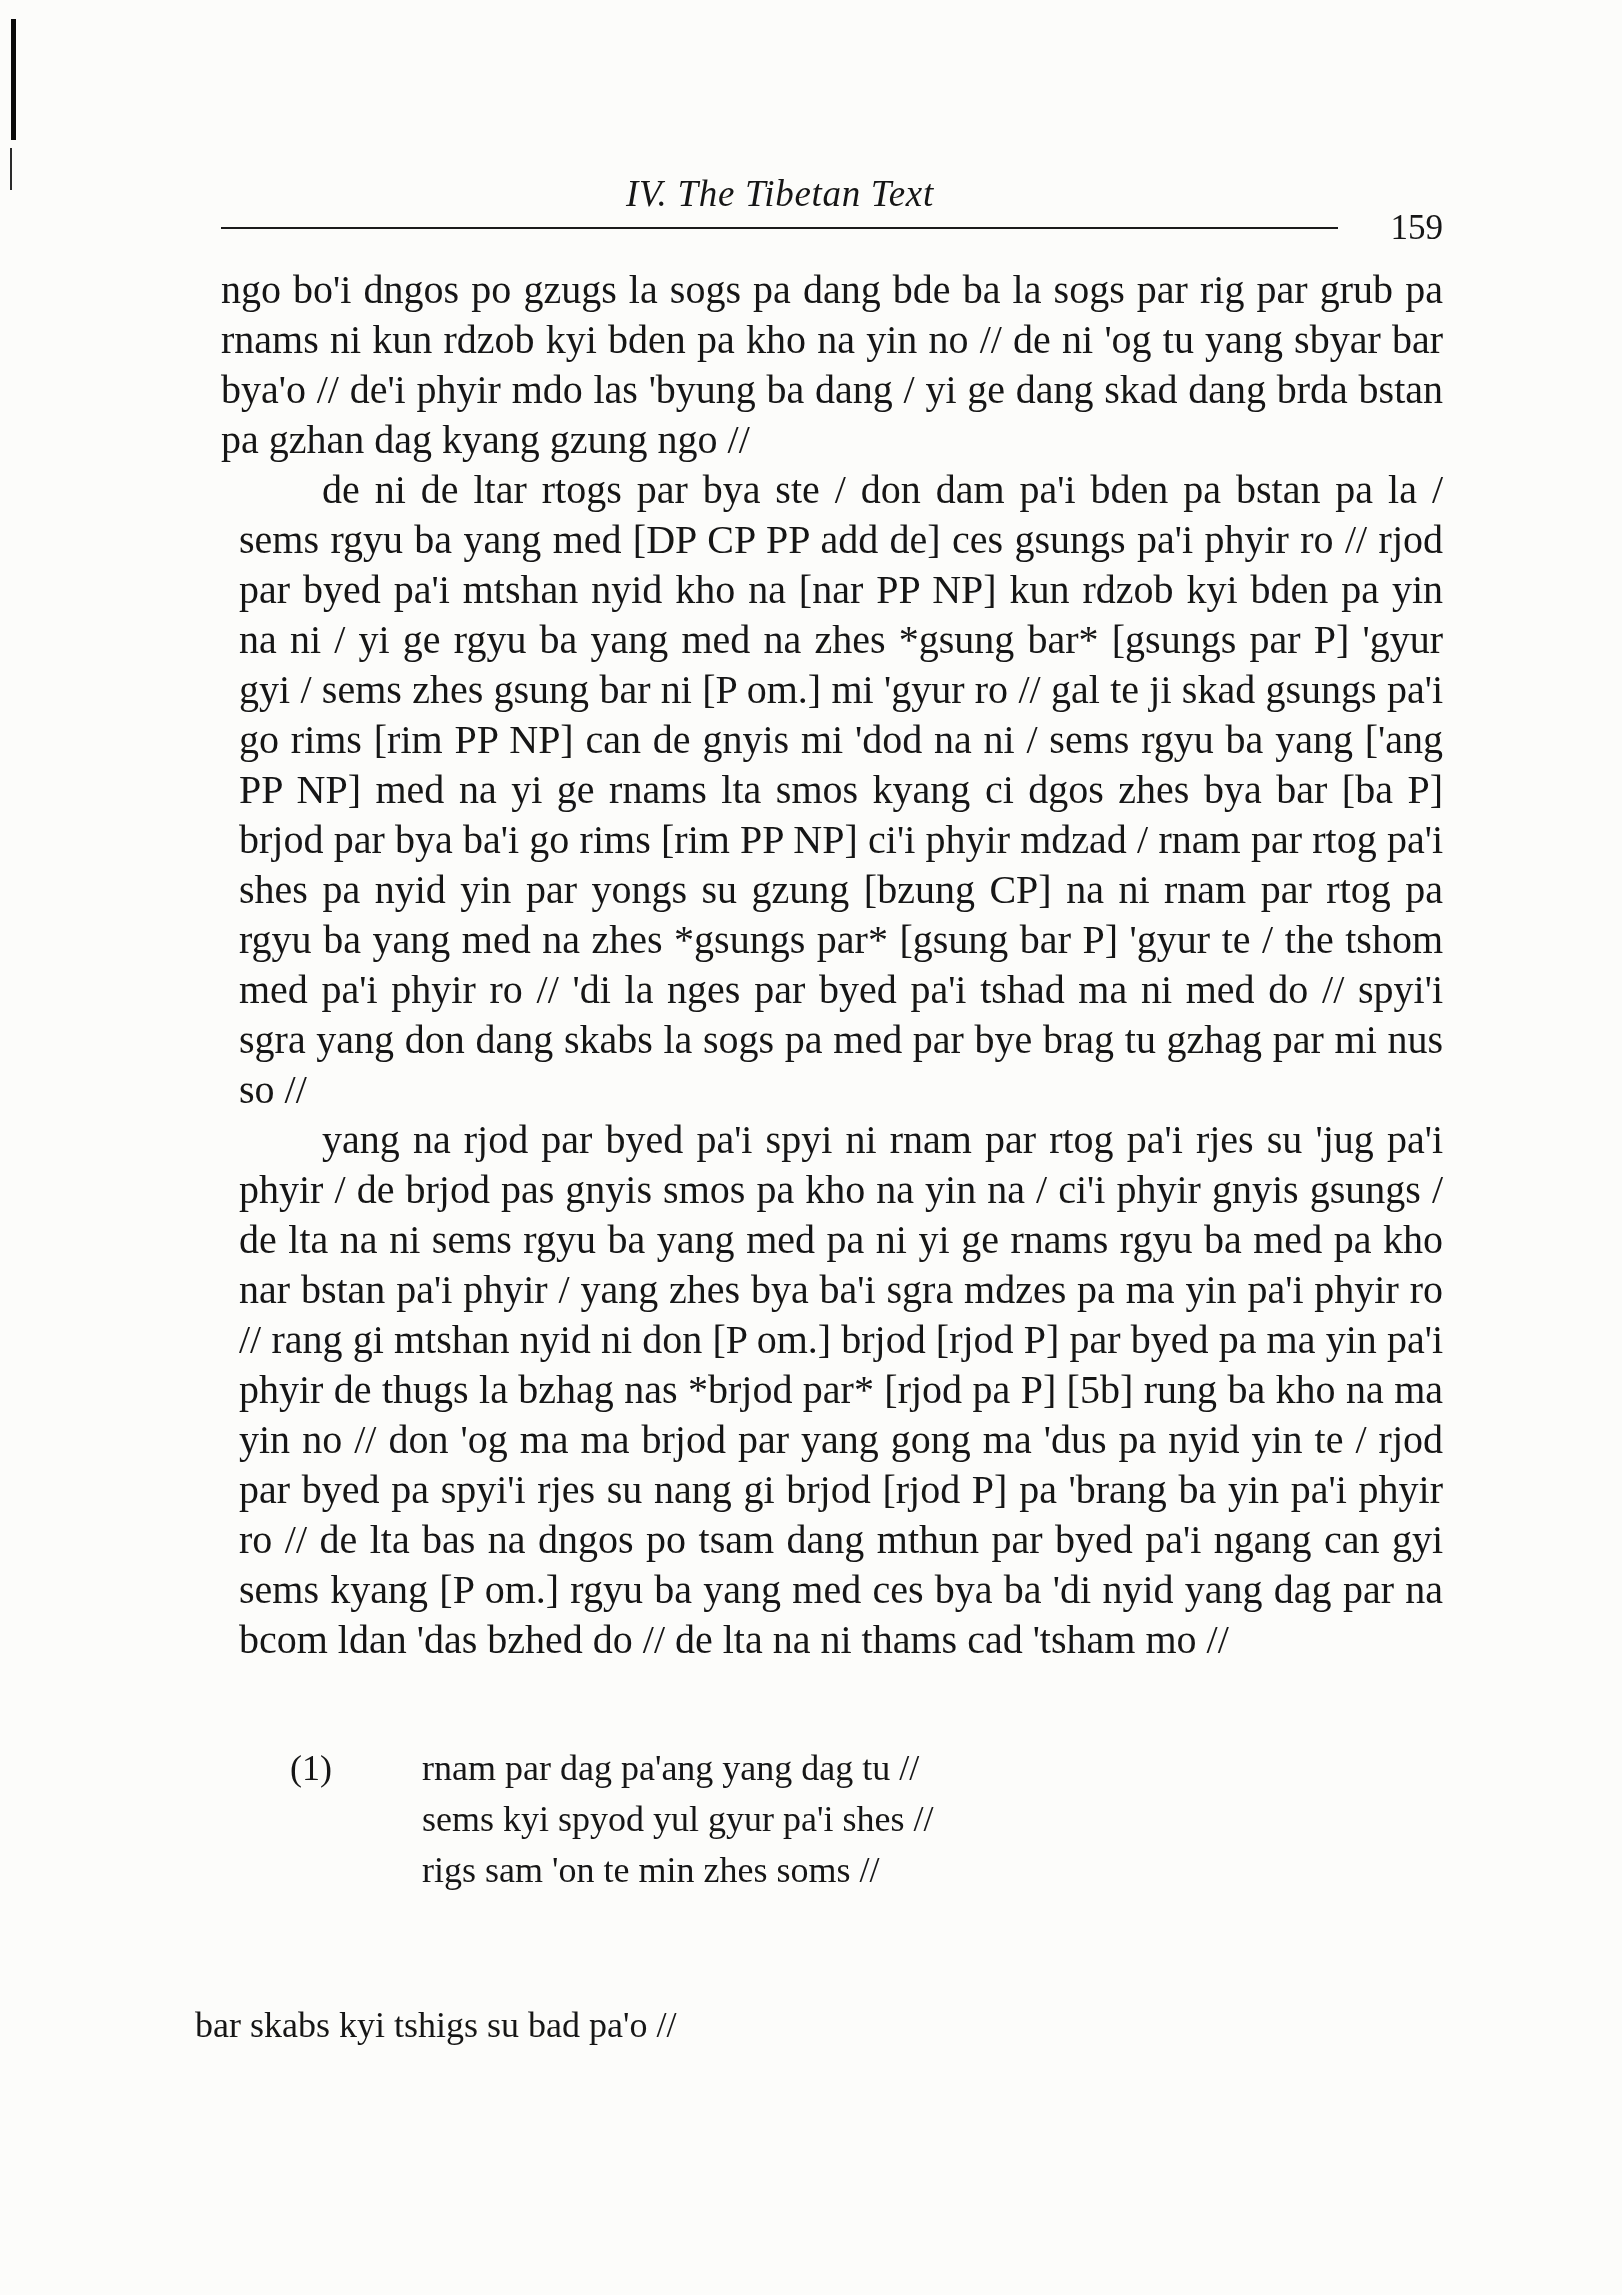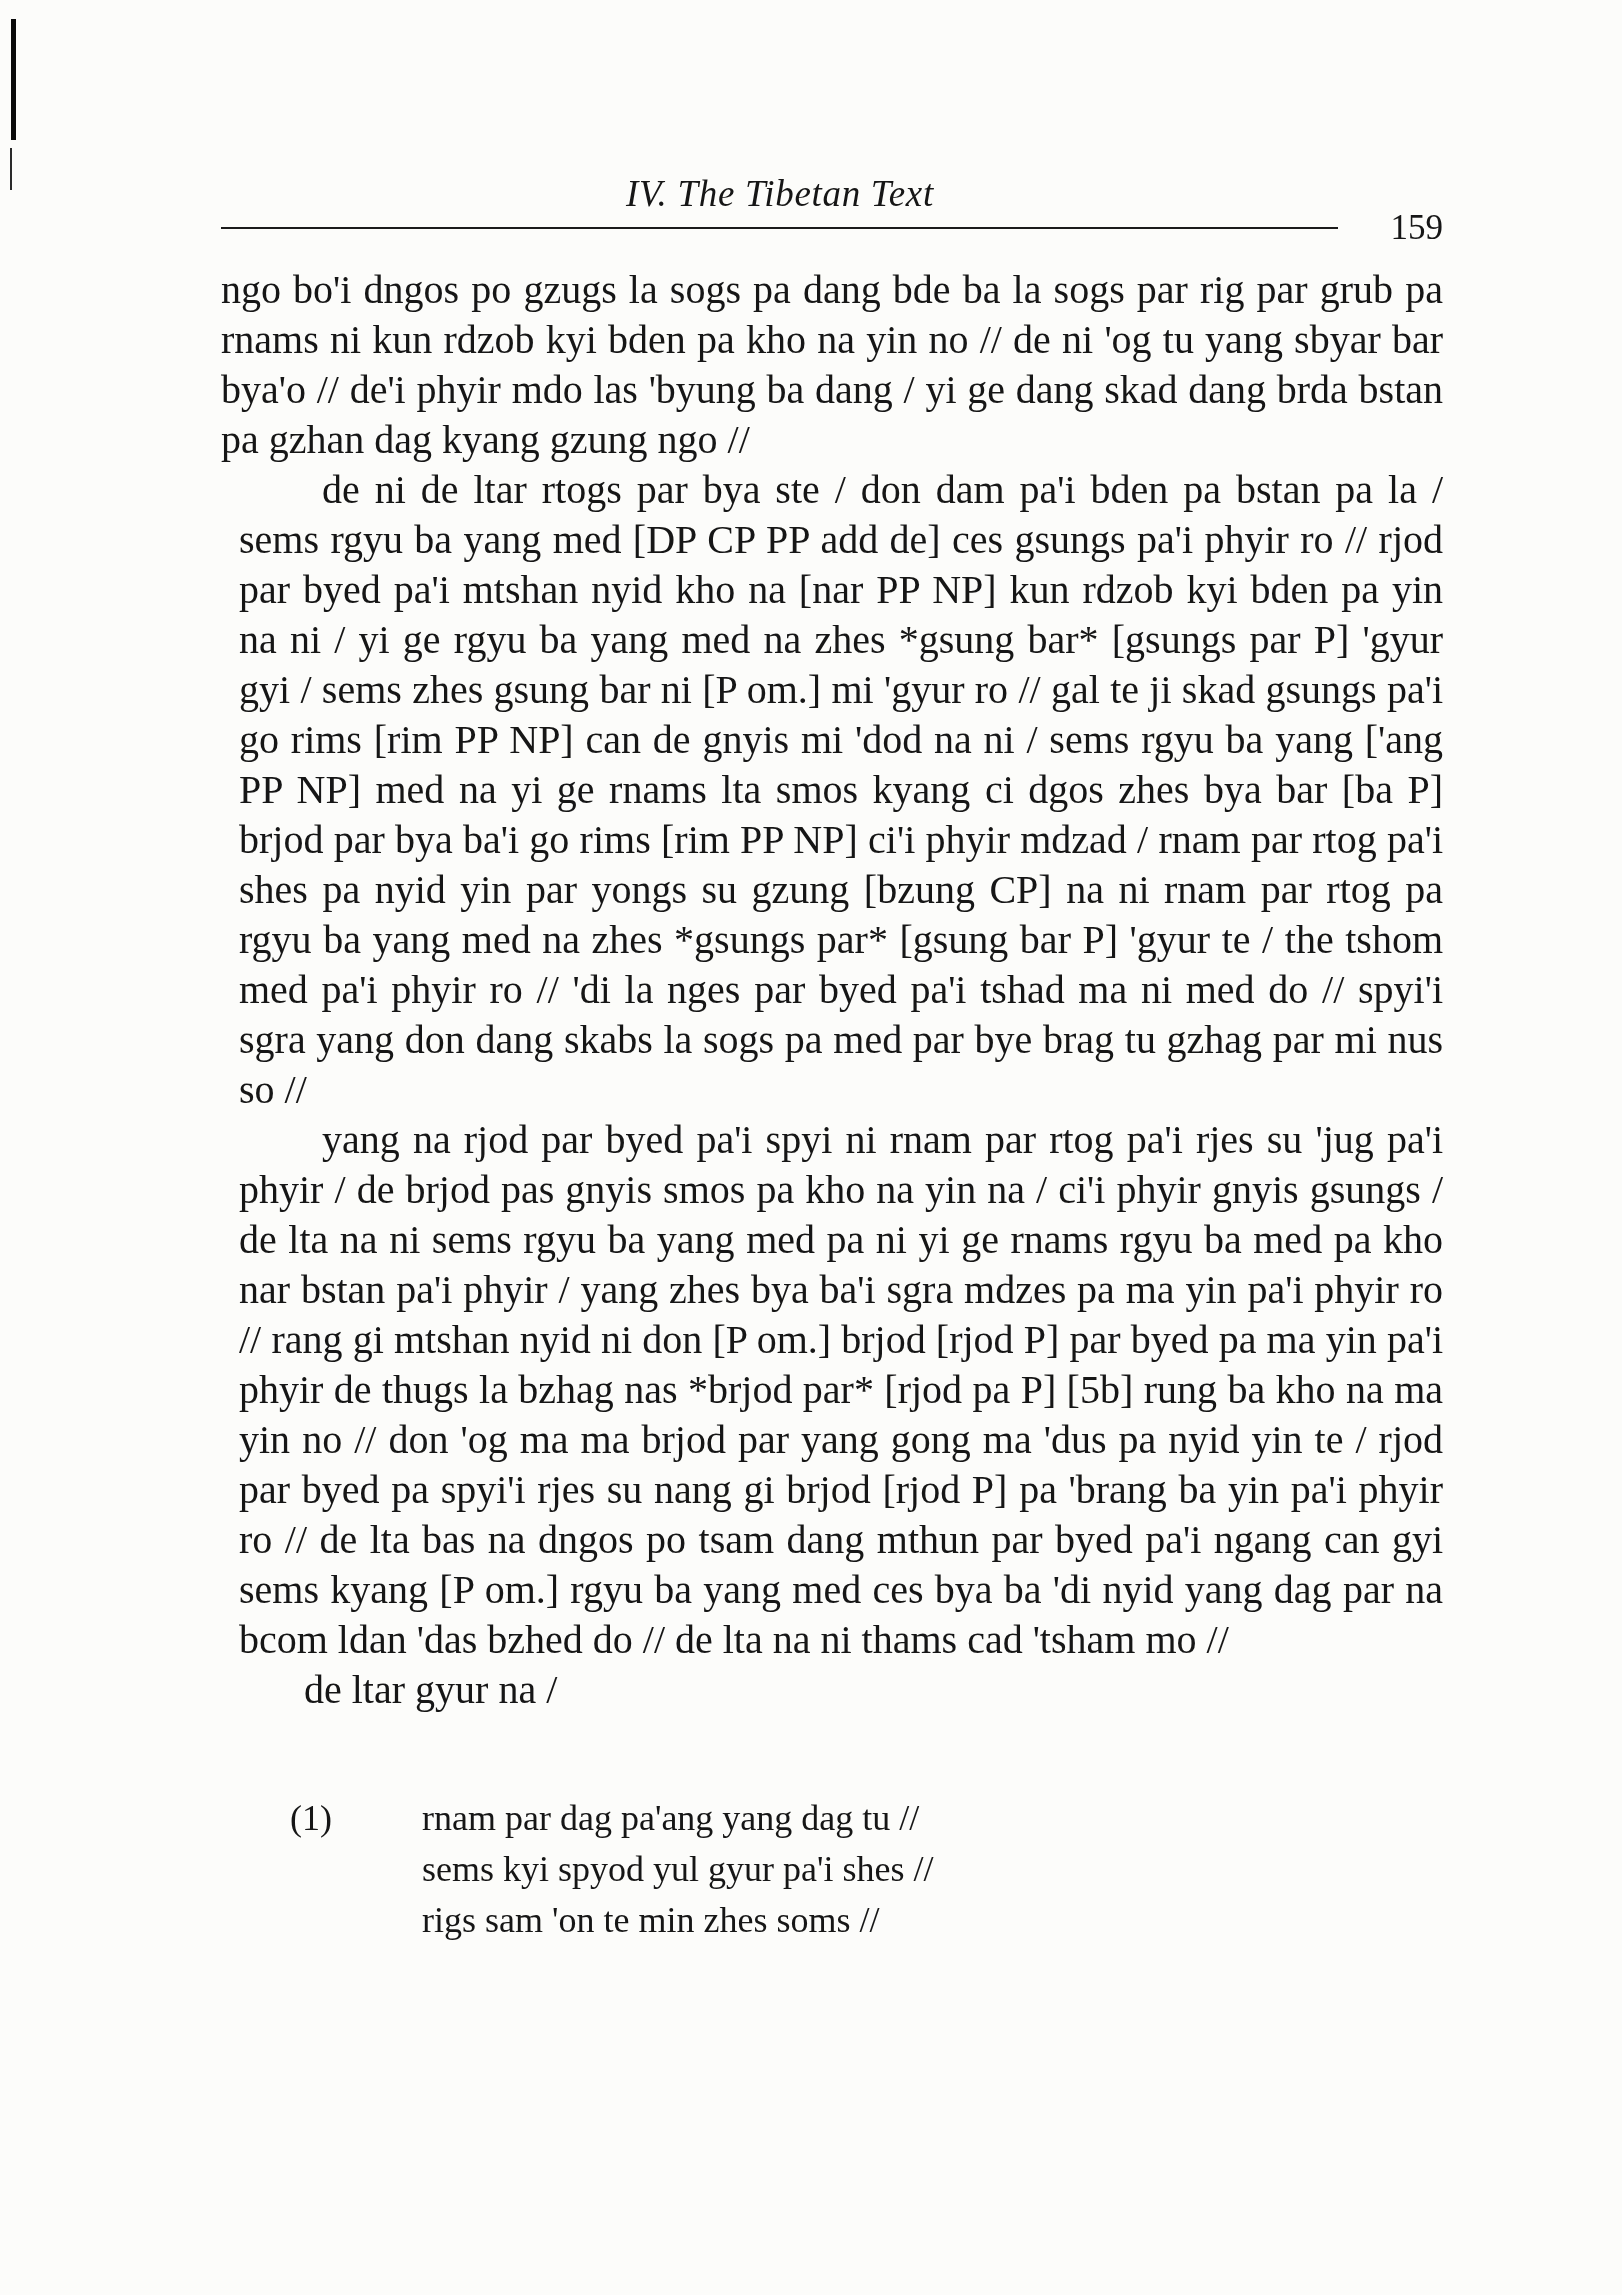--- a/index.html
+++ b/index.html
@@ -118,28 +118,28 @@
       <div class="section-title">IV. The Tibetan Text</div>
       <div class="page-number">159</div>
     </div>
 
     <div class="header-rule"></div>
 
     <div class="body-text">
       <p>ngo bo'i dngos po gzugs la sogs pa dang bde ba la sogs par rig par grub pa rnams ni kun rdzob kyi bden pa kho na yin no // de ni 'og tu yang sbyar bar bya'o // de'i phyir mdo las 'byung ba dang / yi ge dang skad dang brda bstan pa gzhan dag kyang gzung ngo //</p>
       <p class="indented">de ni de ltar rtogs par bya ste / don dam pa'i bden pa bstan pa la / sems rgyu ba yang med [DP CP PP add de] ces gsungs pa'i phyir ro // rjod par byed pa'i mtshan nyid kho na [nar PP NP] kun rdzob kyi bden pa yin na ni / yi ge rgyu ba yang med na zhes *gsung bar* [gsungs par P] 'gyur gyi / sems zhes gsung bar ni [P om.] mi 'gyur ro // gal te ji skad gsungs pa'i go rims [rim PP NP] can de gnyis mi 'dod na ni / sems rgyu ba yang ['ang PP NP] med na yi ge rnams lta smos kyang ci dgos zhes bya bar [ba P] brjod par bya ba'i go rims [rim PP NP] ci'i phyir mdzad / rnam par rtog pa'i shes pa nyid yin par yongs su gzung [bzung CP] na ni rnam par rtog pa rgyu ba yang med na zhes *gsungs par* [gsung bar P] 'gyur te / the tshom med pa'i phyir ro // 'di la nges par byed pa'i tshad ma ni med do // spyi'i sgra yang don dang skabs la sogs pa med par bye brag tu gzhag par mi nus so //</p>
       <p class="indented">yang na rjod par byed pa'i spyi ni rnam par rtog pa'i rjes su 'jug pa'i phyir / de brjod pas gnyis smos pa kho na yin na / ci'i phyir gnyis gsungs / de lta na ni sems rgyu ba yang med pa ni yi ge rnams rgyu ba med pa kho nar bstan pa'i phyir / yang zhes bya ba'i sgra mdzes pa ma yin pa'i phyir ro // rang gi mtshan nyid ni don [P om.] brjod [rjod P] par byed pa ma yin pa'i phyir de thugs la bzhag nas *brjod par* [rjod pa P] [5b] rung ba kho na ma yin no // don 'og ma ma brjod par yang gong ma 'dus pa nyid yin te / rjod par byed pa spyi'i rjes su nang gi brjod [rjod P] pa 'brang ba yin pa'i phyir ro // de lta bas na dngos po tsam dang mthun par byed pa'i ngang can gyi sems kyang [P om.] rgyu ba yang med ces bya ba 'di nyid yang dag par na bcom ldan 'das bzhed do // de lta na ni thams cad 'tsham mo //</p>
-      <p class="transition-line">de ltar gyur na /</p>
     </div>
 
     <div class="verse">
       <div class="verse-number">(1)</div>
       <div class="verse-lines">
         <div>rnam par dag pa'ang yang dag tu //</div>
         <div>sems kyi spyod yul gyur pa'i shes //</div>
         <div>rigs sam 'on te min zhes soms //</div>
       </div>
     </div>
 
+    <div class="closing-line">bar skabs kyi tshigs su bad pa'o //</div>
 
   </div>
 </div>
 
 
 </body></html>

